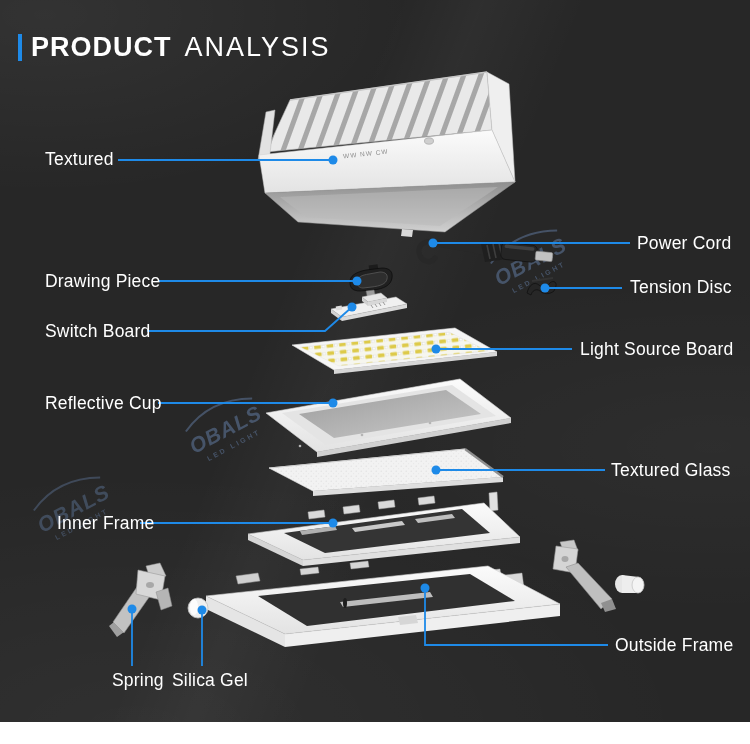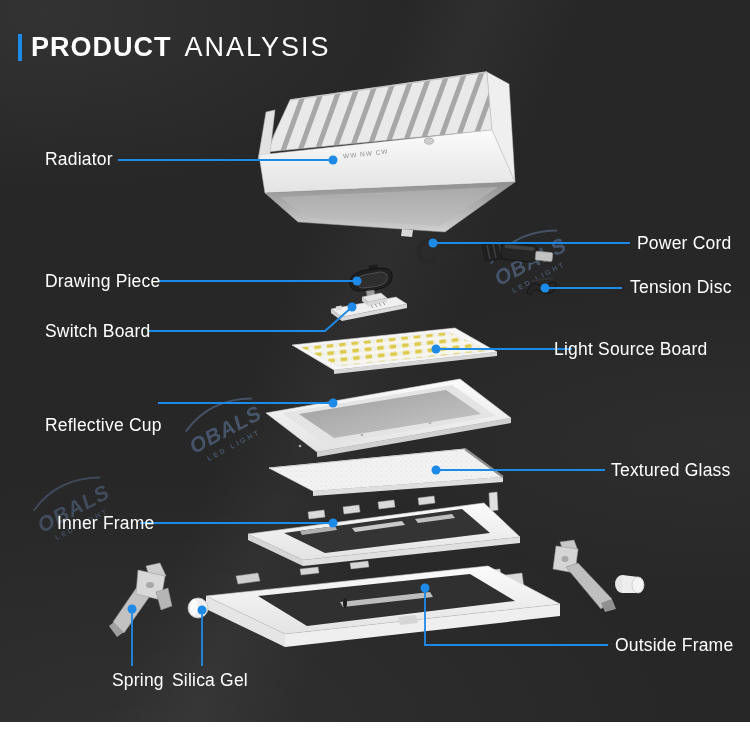--- a/index.html
+++ b/index.html
@@ -236,27 +236,27 @@
       <circle cx="202" cy="610" r="4.5"></circle>
     </g>
   </svg>
 
   <div class="title">
     <span class="bar"></span>
     <span class="bold">PRODUCT</span>
     <span class="light">ANALYSIS</span>
   </div>
 
-  <div class="lbl" style="left:45px;top:150px;">Radiator</div>
+  <div class="lbl" style="left:45px;top:150px;">Textured</div>
   <div class="lbl" style="left:637px;top:234px;">Power Cord</div>
   <div class="lbl" style="left:45px;top:272px;">Drawing Piece</div>
   <div class="lbl" style="left:630px;top:278px;">Tension Disc</div>
   <div class="lbl" style="left:45px;top:322px;text-align:right;">Switch Board</div>
-  <div class="lbl" style="left:554px;top:340px;">Light Source Board</div>
-  <div class="lbl" style="left:45px;top:416px;">Reflective Cup</div>
+  <div class="lbl" style="left:580px;top:340px;">Light Source Board</div>
+  <div class="lbl" style="left:45px;top:394px;">Reflective Cup</div>
   <div class="lbl" style="left:611px;top:461px;">Textured Glass</div>
   <div class="lbl" style="left:45px;top:514px;margin-left:12px;">Inner Frame</div>
   <div class="lbl" style="left:615px;top:636px;">Outside Frame</div>
   <div class="lbl" style="left:103px;top:671px;margin-left:9px;">Spring</div>
   <div class="lbl" style="left:172px;top:671px;">Silica Gel</div>
 
   <div class="bottom-strip"></div>
 </div>
 
 </body></html>

